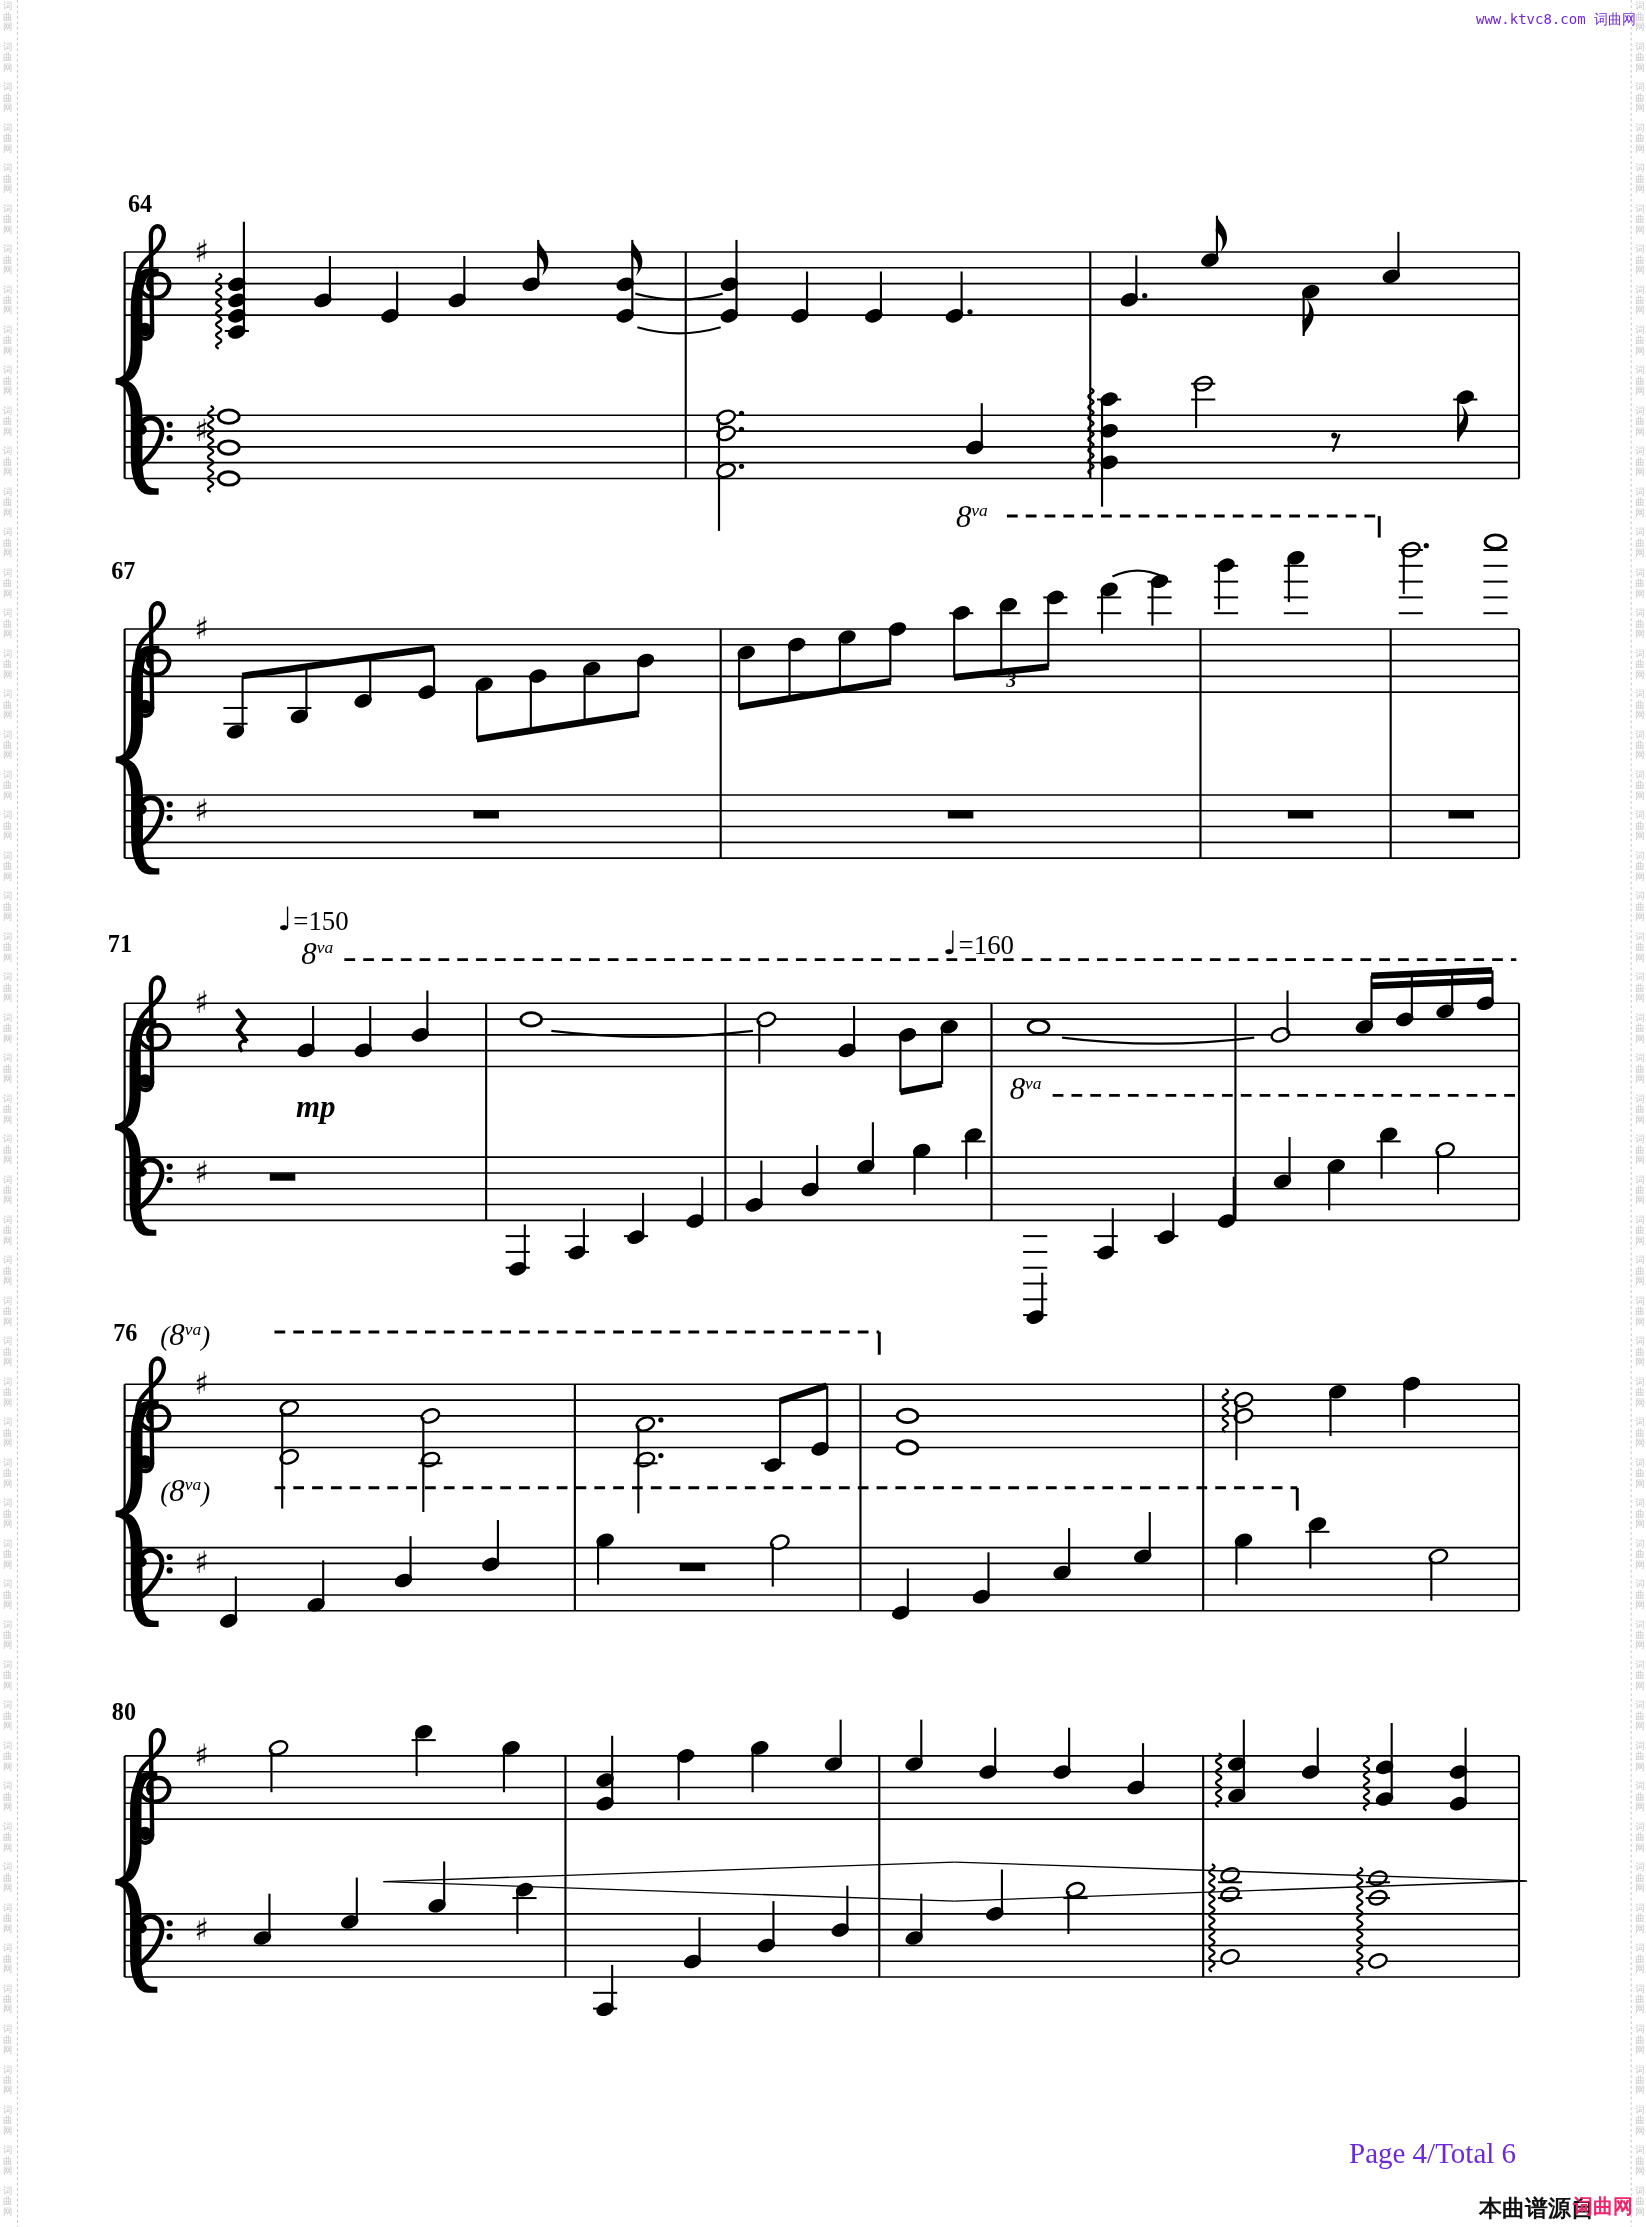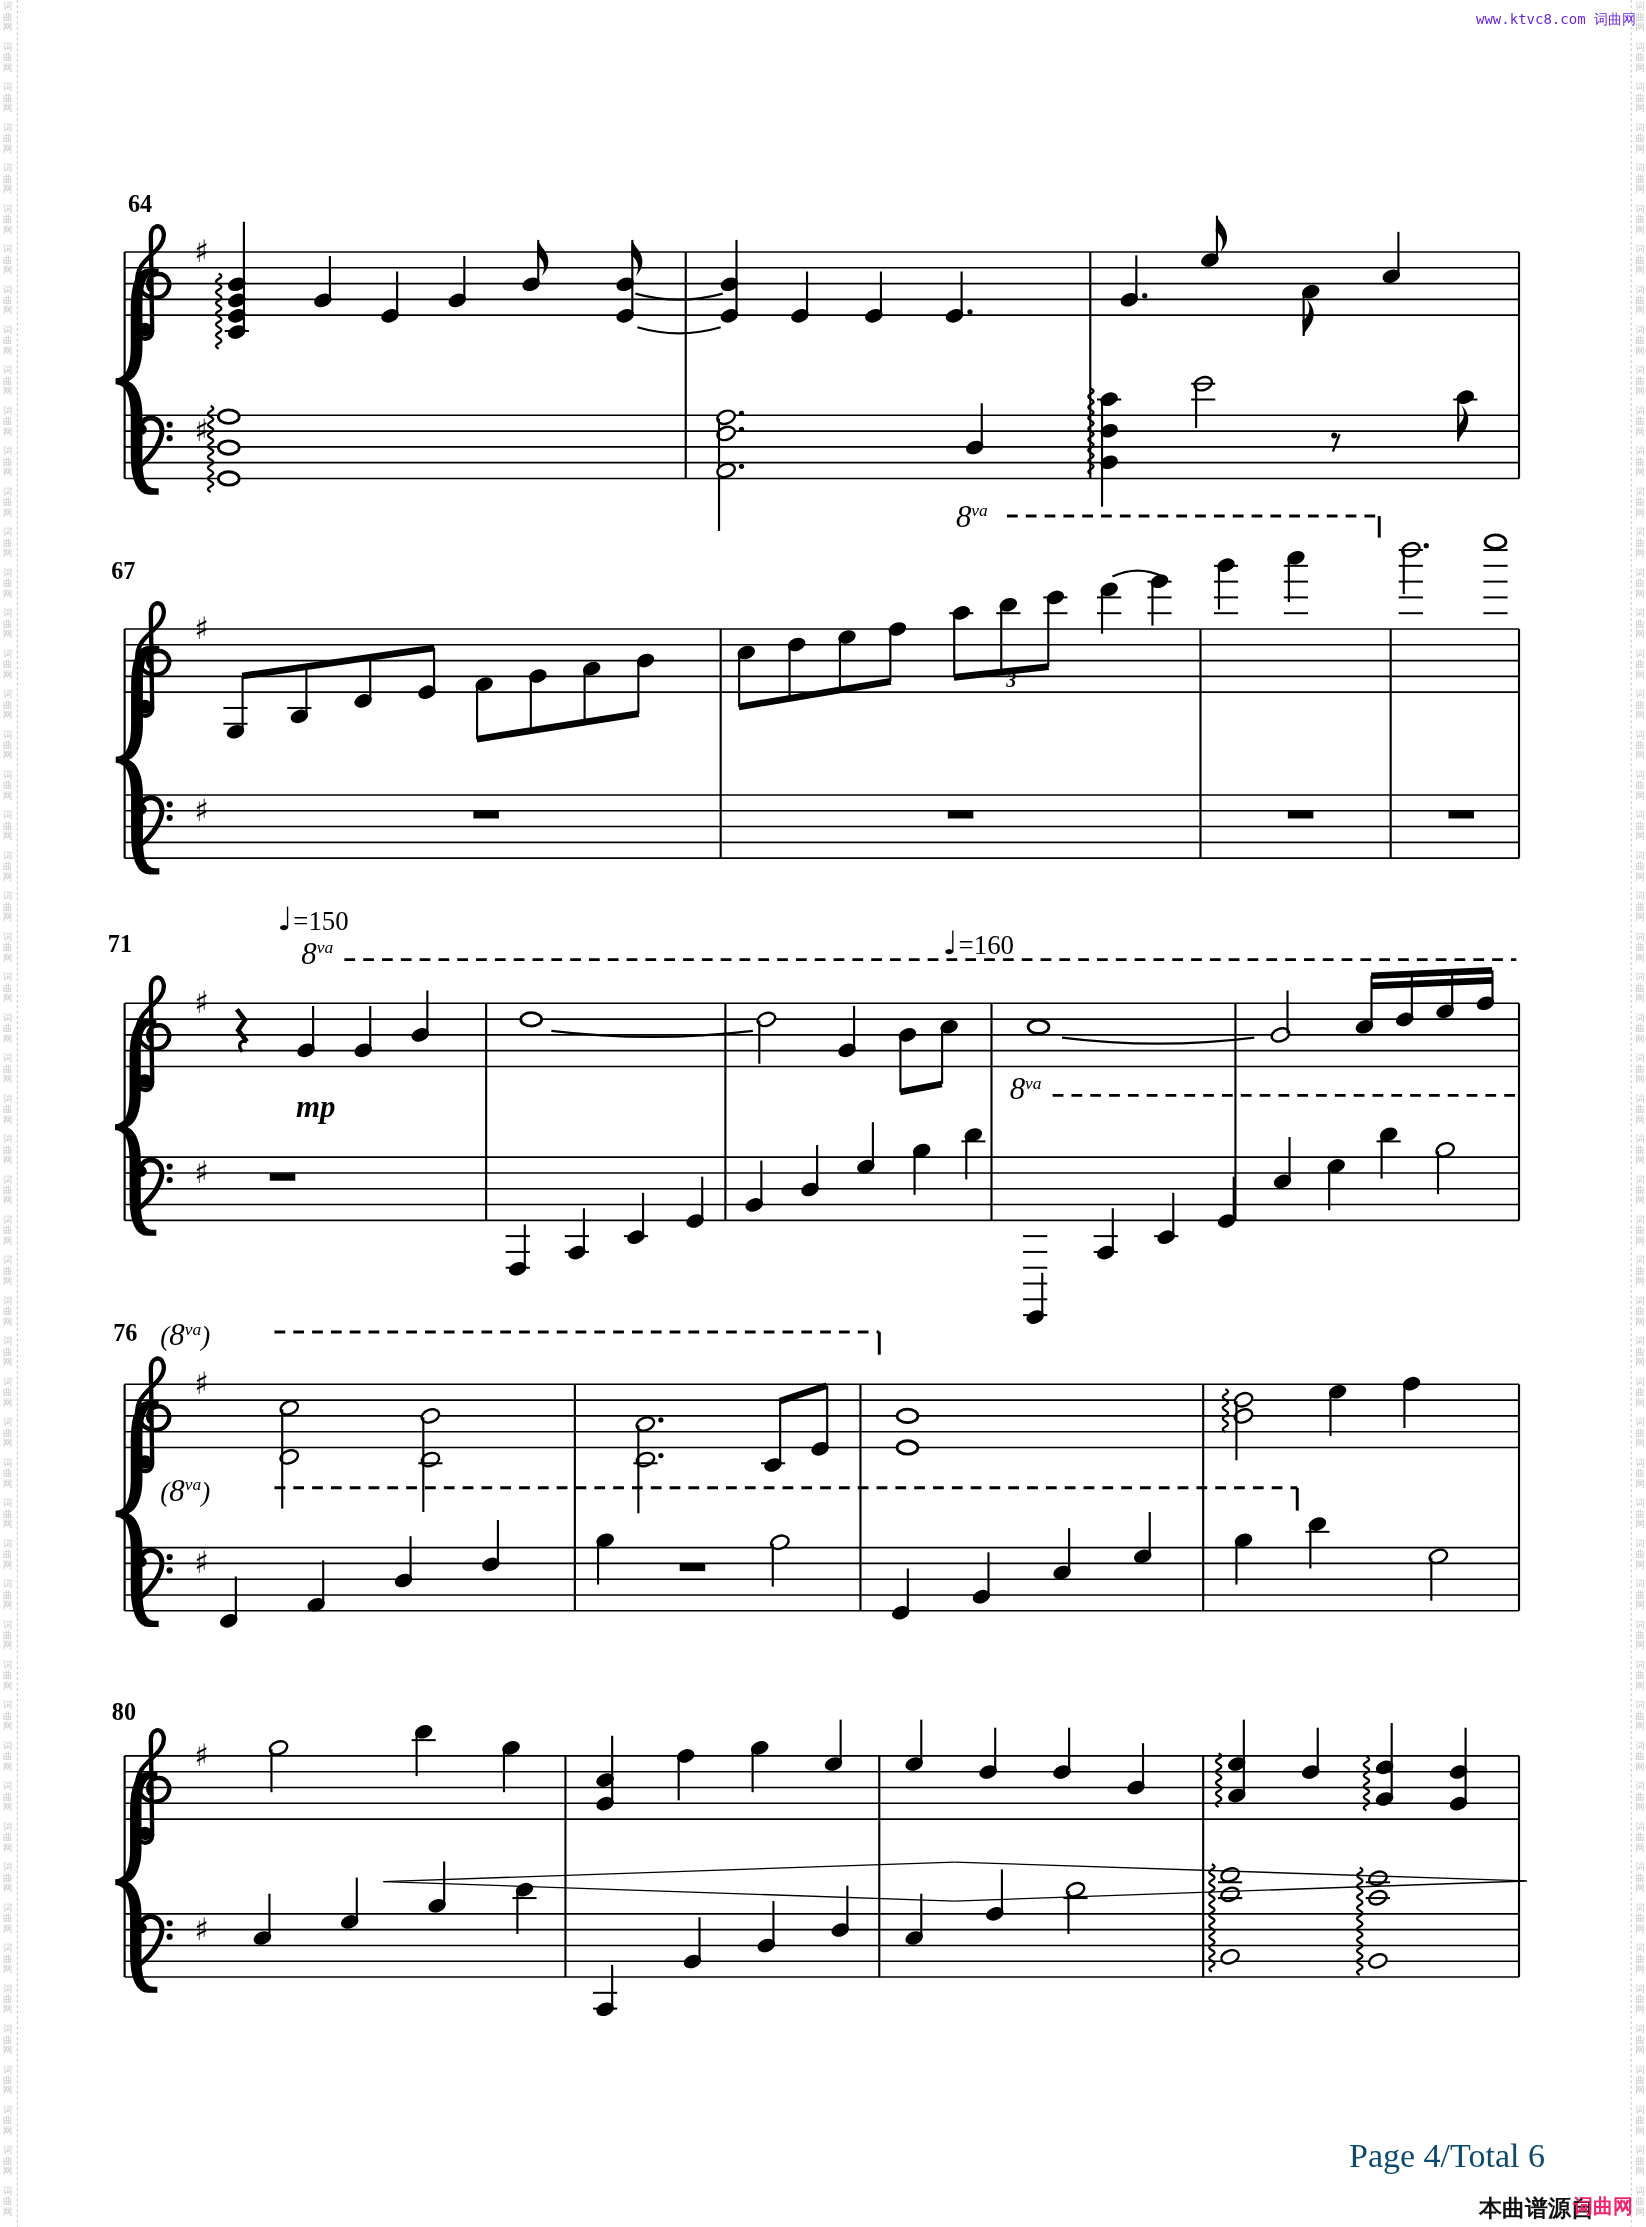--- a/index.html
+++ b/index.html
@@ -1,21 +1,21 @@
 <!DOCTYPE html>
 <html style="font-size:10.8px"><head>
 <meta charset="utf-8">
 <style>
   html,body{margin:0;padding:0;background:#888;}
   #page{position:relative;width:1647px;height:2227px;background:#ffffff;overflow:hidden;
         font-family:"Liberation Serif", serif;}
   #sheet{position:absolute;left:0;top:0;}
   .abs{position:absolute;white-space:nowrap;}
   #site-watermark{font-family:"DejaVu Sans Mono", monospace;font-size:14px;}
-  #page-footer{font-size:34px;color:#0c4a6e;}
+  #page-footer{font-size:29px;color:#6d28d9;}
   #source-label{font-family:"DejaVu Sans", sans-serif;font-weight:bold;font-size:23px;color:#111;}
   #source-site{font-family:"DejaVu Sans", sans-serif;font-weight:bold;font-size:20px;}
 </style>
 </head>
 <body>
 
 <div id="page">
   <svg id="sheet" width="1647" height="2227" viewBox="0 0 2450 3314">
     <defs>
       <g id="gclef">

